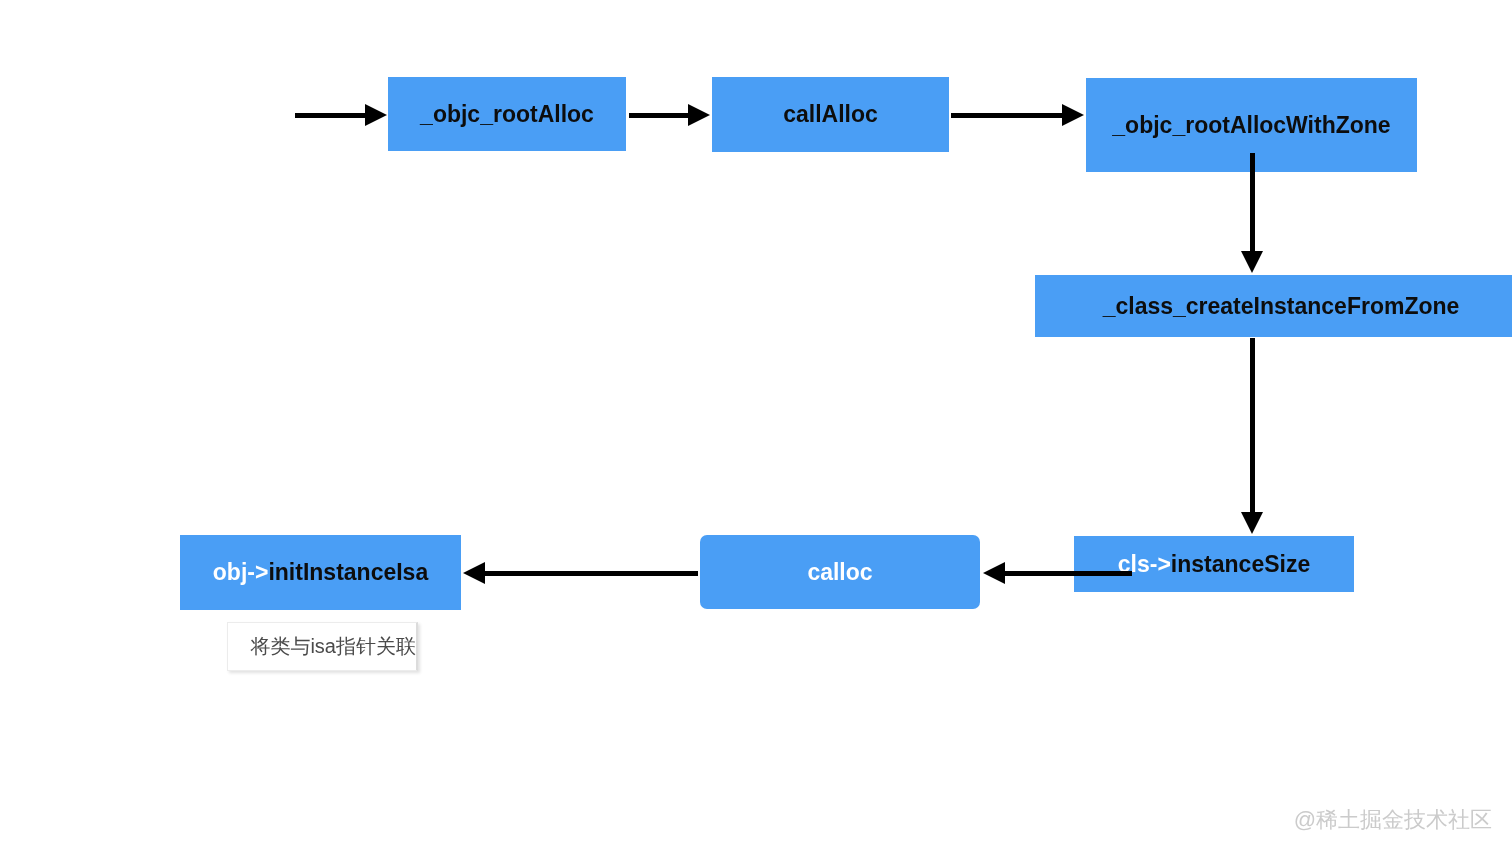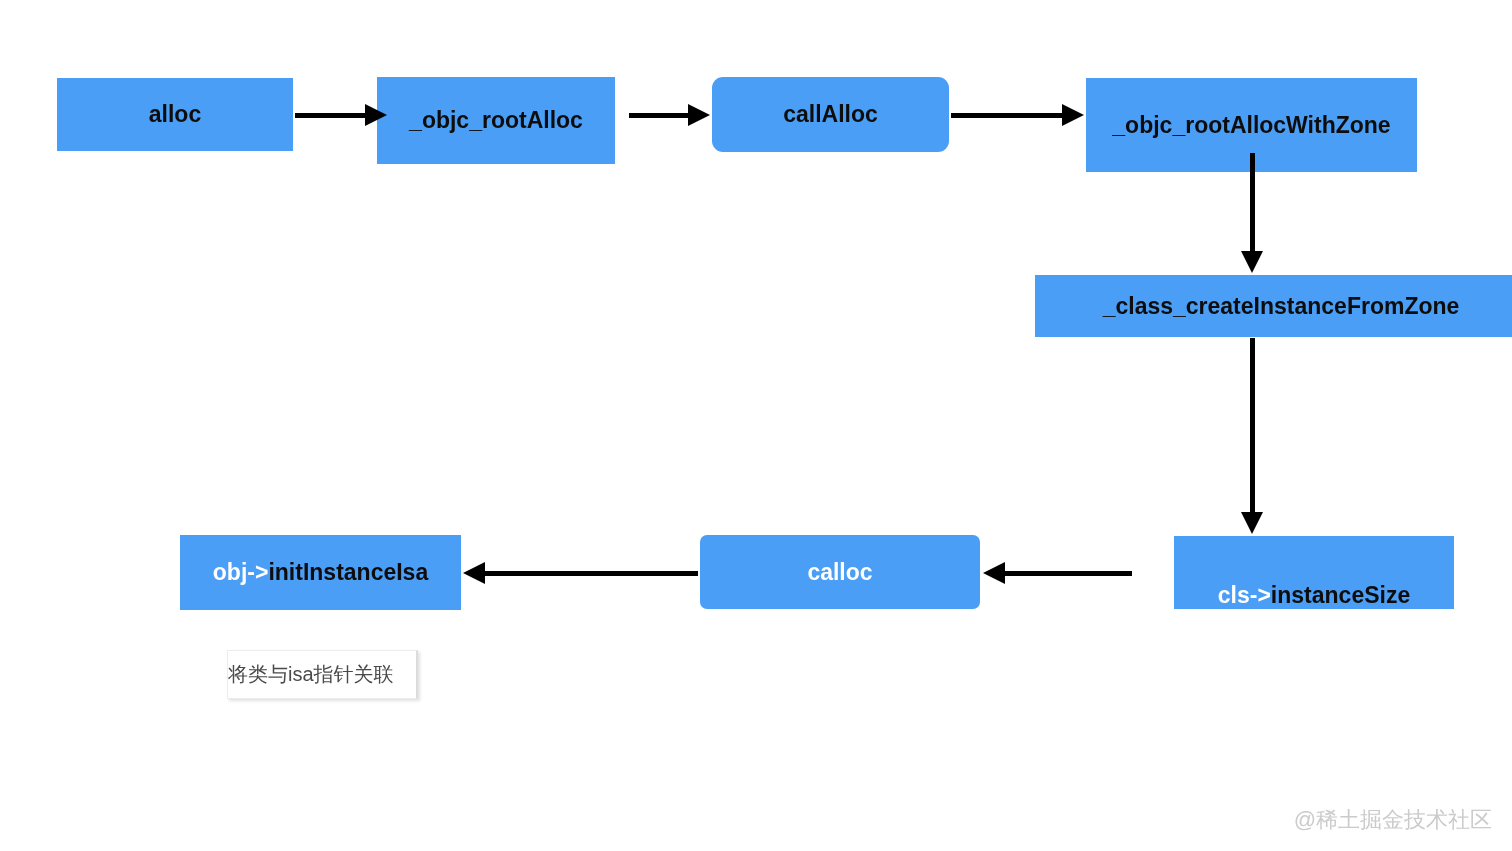--- a/index.html
+++ b/index.html
@@ -31,25 +31,25 @@
     align-items:center;
     justify-content:center;
     font-weight:bold;
     font-size:23px;
     color:var(--node-text-dark);
     white-space:nowrap;
   }
   .node .prefix{color:var(--node-text-light);}
   .node.light-text{color:var(--node-text-light);border-radius:7px;}
   .n-alloc            {left:57px;  top:78px;  width:236px; height:73px;}
-  .n-rootalloc        {left:377px; top:77px;  width:238px; height:87px;}
-  .n-callalloc        {left:712px; top:77px;  width:237px; height:75px;border-radius:11px;}
+  .n-rootalloc        {left:388px; top:77px;  width:238px; height:74px;}
+  .n-callalloc        {left:712px; top:77px;  width:237px; height:75px;}
   .n-rootalloczone    {left:1086px;top:78px;  width:331px; height:94px;}
   .n-createinstance   {left:1035px;top:275px; width:492px; height:62px;}
-  .n-instancesize     {left:1174px;top:536px; width:280px; height:73px;align-items:flex-end;}
+  .n-instancesize     {left:1074px;top:536px; width:280px; height:56px;}
   .n-calloc           {left:700px; top:535px; width:280px; height:74px;}
   .n-initinstanceisa  {left:180px; top:535px; width:281px; height:75px;}
 
   
   .arrow{position:absolute;}
   .arrow .line{position:absolute;background:var(--arrow);}
   .arrow .head{position:absolute;width:0;height:0;border-style:solid;}
 
   .arrow.h{height:22px;}
   .arrow.h .line{top:9px;height:5px;}
@@ -71,26 +71,25 @@
   .a7{left:463px; top:562px; width:235px;}
 
   
   .note{
     position:absolute;
     background:#fff;
     border:1px solid #ececec;
     border-right:2px solid #dcdcdc;
     display:flex;
     align-items:center;
-    justify-content:flex-start;
+    justify-content:flex-end;
     font-size:20px;
     color:var(--note-text);
     white-space:nowrap;
     box-shadow:2px 2px 3px rgba(0,0,0,0.12);
-    margin-top:28px;
   }
   .note::after{
     content:"";
     position:absolute;
     z-index:-1;
     left:8px;
     right:8px;
     bottom:4px;
     height:18px;
     border-radius:50%;
@@ -107,23 +106,20 @@
     bottom:16px;
     font-size:22px;
     color:var(--watermark);
   }
 </style>
 </head>
 <body>
 
 <div class="canvas">
 
-  <div class="node n-alloc">
-    <span>alloc</span>
-  </div>
   <div class="node n-rootalloc">
     <span>_objc_rootAlloc</span>
   </div>
   <div class="node n-callalloc">
     <span>callAlloc</span>
   </div>
   <div class="node n-rootalloczone">
     <span>_objc_rootAllocWithZone</span>
   </div>
 

